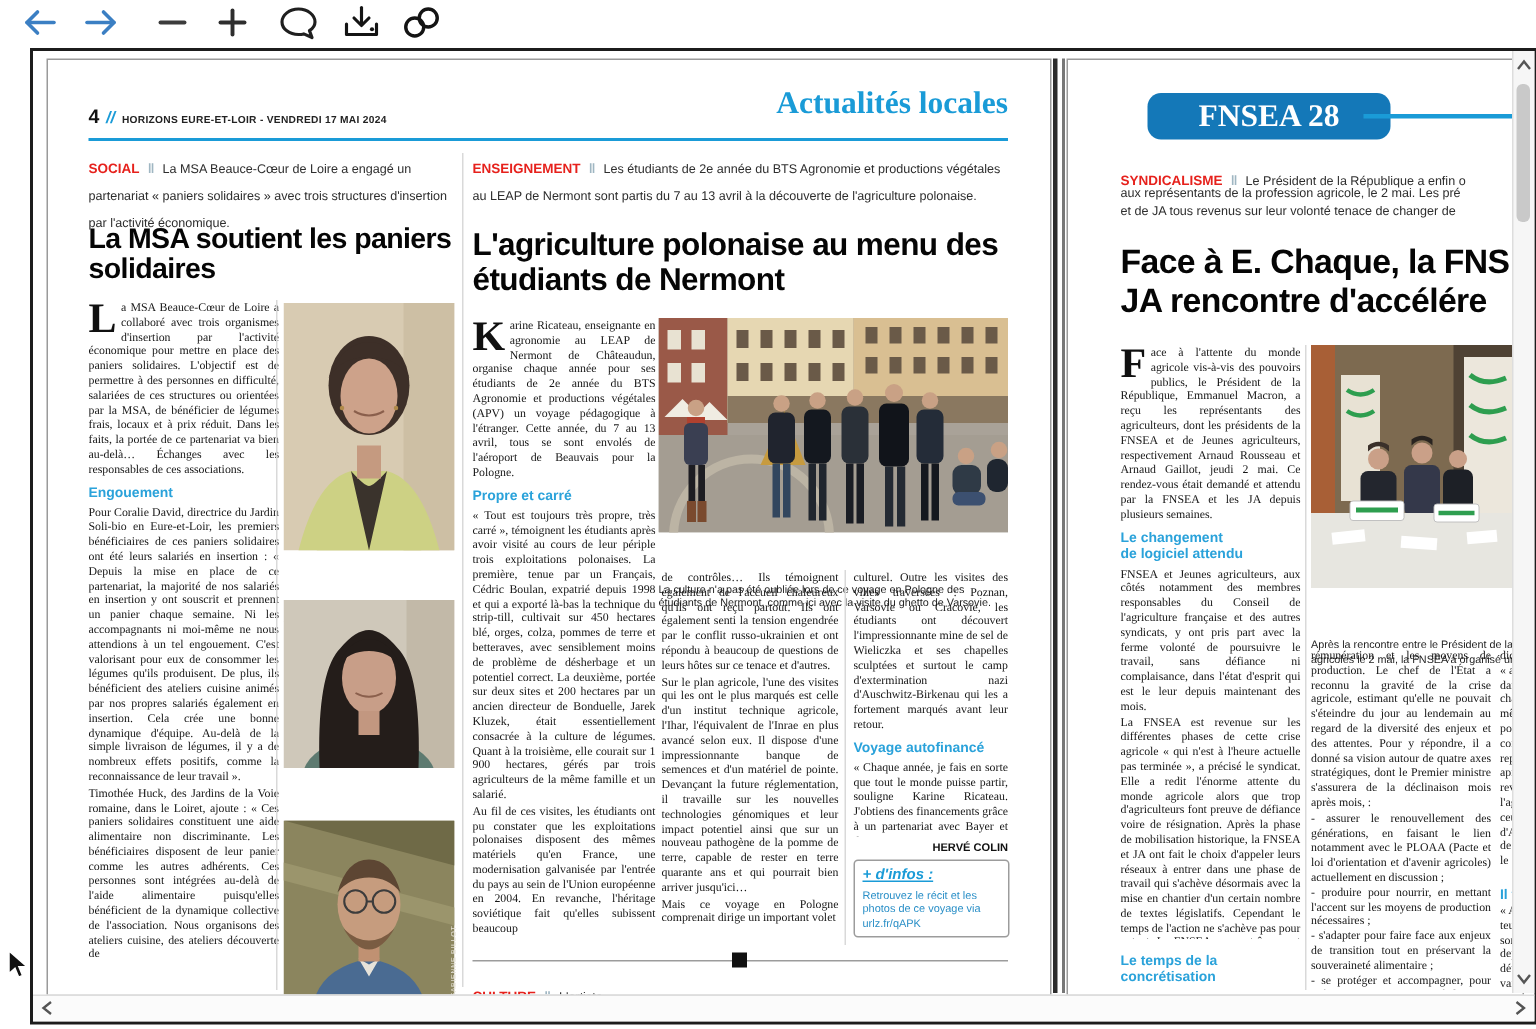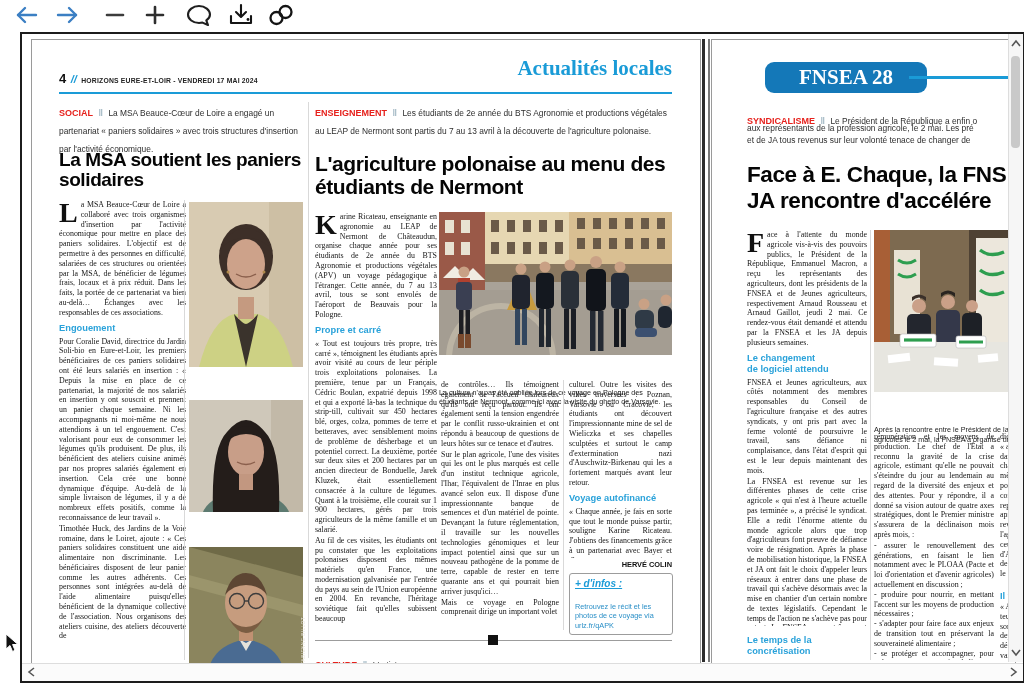--- a/index.html
+++ b/index.html
@@ -31,21 +31,21 @@
   .subhead{color:#2aa2da;font-weight:bold;font-size:9.3px;line-height:11px;margin:5px 0 3px 0;white-space:pre-line;font-family:"Liberation Sans",sans-serif;}
   .dropcap{float:left;font-family:"Liberation Serif",serif;font-weight:bold;font-size:28px;line-height:23px;padding:1px 3px 0 0;color:#101010;}
   .caption{font-size:7.2px;line-height:9px;color:#1d1d1d;font-family:"Liberation Sans",sans-serif;margin-top:30px;}
   .vrule{position:absolute;width:1px;background:#d9d9d9;}
   .hrule{position:absolute;height:1px;background:#a8a8a8;}
   .blue-rule{position:absolute;height:2px;background:#1a9bd7;}
   .nowrap{white-space:nowrap;overflow:hidden;}
   .byline{font-size:7.4px;font-weight:bold;color:#111;text-align:right;font-family:"Liberation Sans",sans-serif;}
   .prelines{white-space:pre-line;}
   .infobox{position:absolute;border:1px solid #9c9c9c;border-radius:3px;background:#fff;padding:4px 5px;}
-  .infobox .title{color:#1a9bd7;font-weight:bold;font-style:italic;font-size:10px;text-decoration:underline;margin-bottom:13px;}
+  .infobox .title{color:#1a9bd7;font-weight:bold;font-style:italic;font-size:10px;text-decoration:underline;margin-bottom:3px;}
   .infobox .txt{color:#2a8fc7;font-size:7.3px;line-height:9.3px;}
   .endsquare{position:absolute;width:10px;height:10px;background:#111;}
   .photo-credit{position:absolute;transform:rotate(-90deg);transform-origin:right top;
     font-size:4.8px;color:#e8e4da;letter-spacing:0.4px;}
   .banner{position:absolute;background:#1478b8;border-radius:9px;color:#fff;
     font-family:"Liberation Serif",serif;font-weight:bold;font-size:21px;text-align:center;line-height:31px;}
   .section-title{position:absolute;font-family:"Liberation Serif",serif;font-weight:bold;font-size:21px;color:#1a9bd7;}
   .mast{position:absolute;color:#111;}
   .mast .num{font-size:13px;font-weight:bold;}
   .mast .sl{color:#1a9bd7;font-weight:bold;font-style:italic;font-size:11px;}

